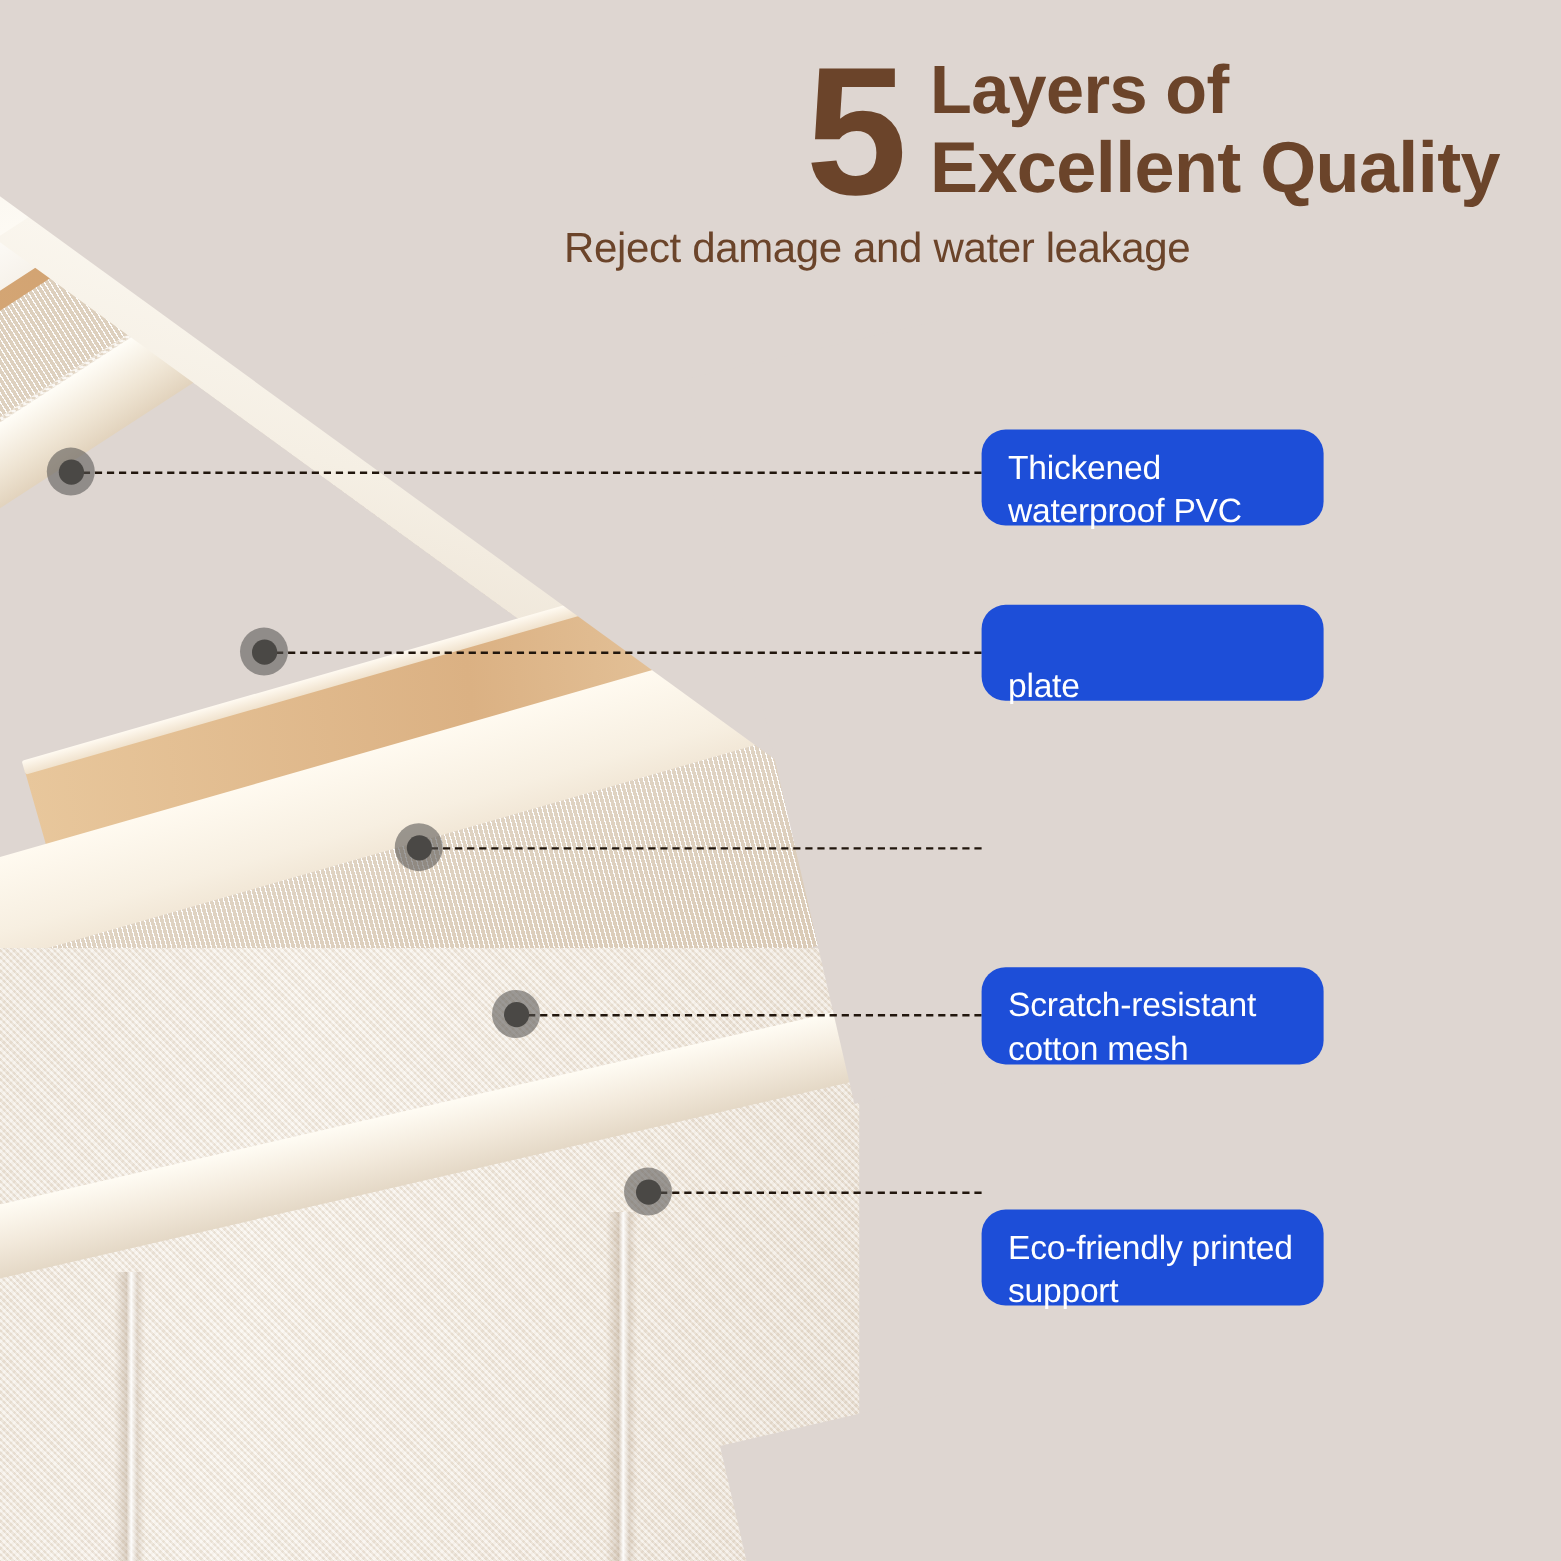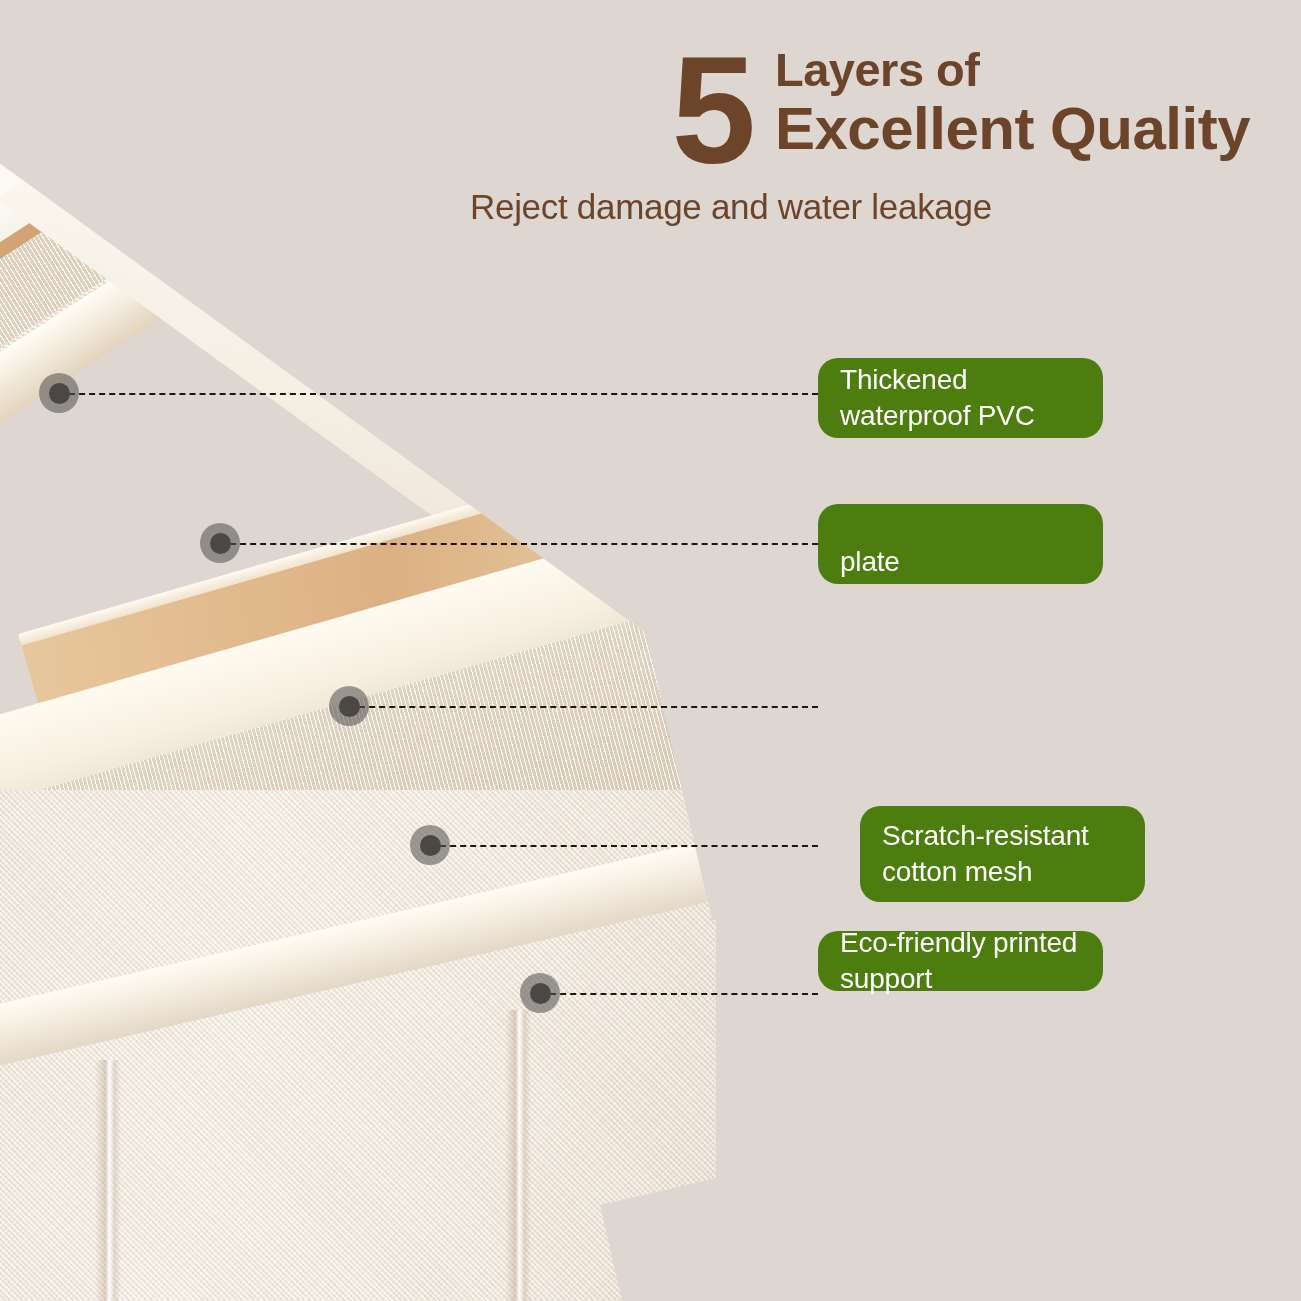--- a/index.html
+++ b/index.html
@@ -114,47 +114,47 @@
     line-height: .82;
     font-weight: 800;
     color: #6b442a;
     letter-spacing: -3px;
     margin-top: 4px;
   }
   .hl-lines {
     text-align: left;
   }
   .hl1, .hl2 {
-    font-size: 47px;
+    font-size: 57px;
     font-weight: 800;
     color: #6b442a;
     line-height: 1.1;
     letter-spacing: -.5px;
     white-space: nowrap;
   }
   .hl2 { font-size: 60px; }
   .subhead {
     margin-top: 14px;
     font-size: 35px;
     color: #6b442a;
     font-weight: 500;
     letter-spacing: -.3px;
     text-align: left;
     padding-right: 62px;
   }
 
   
   .pill {
     position: absolute;
-    background: #4d7c0f;
+    background: #1d4ed8;
     border-radius: 20px;
     box-sizing: border-box;
     padding: 14px 22px;
     display: flex;
-    align-items: center;
+    align-items: flex-start;
   }
   .pill span {
     color: #ffffff;
     font-size: 28px;
     line-height: 1.28;
     font-weight: 400;
     letter-spacing: -.2px;
   }
 
   
@@ -268,25 +268,25 @@
 
   <div class="leader" style="left:349px; top:706px; width:469px;"></div>
   <div class="dot" style="left:329px; top:686px;">
       <i></i>
     </div>
 
   <div class="leader" style="left:430px; top:845px; width:388px;"></div>
   <div class="dot" style="left:410px; top:825px;">
       <i></i>
     </div>
-  <div class="pill" style="left:860px; top:806px; width:285px; height:96px;">
+  <div class="pill" style="left:818px; top:806px; width:285px; height:81px;">
     <span><span>Scratch-resistant</span><br><span>cotton mesh</span></span>
   </div>
 
   <div class="leader" style="left:540px; top:993px; width:278px;"></div>
   <div class="dot" style="left:520px; top:973px;">
       <i></i>
     </div>
-  <div class="pill" style="left:818px; top:931px; width:285px; height:60px;">
+  <div class="pill" style="left:818px; top:1008px; width:285px; height:80px;">
     <span><span>Eco-friendly printed</span><br><span>support</span></span>
   </div>
 
 </div>
 
 </body></html>

